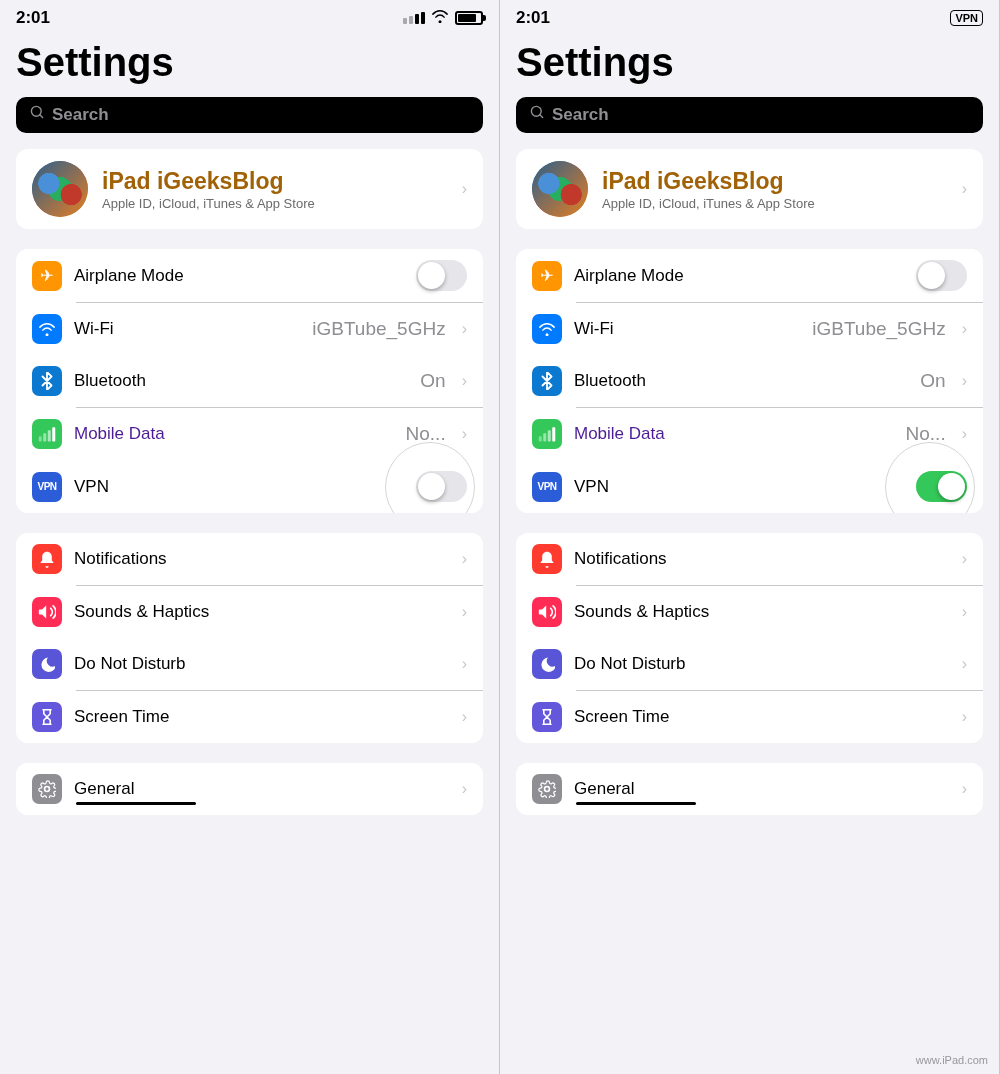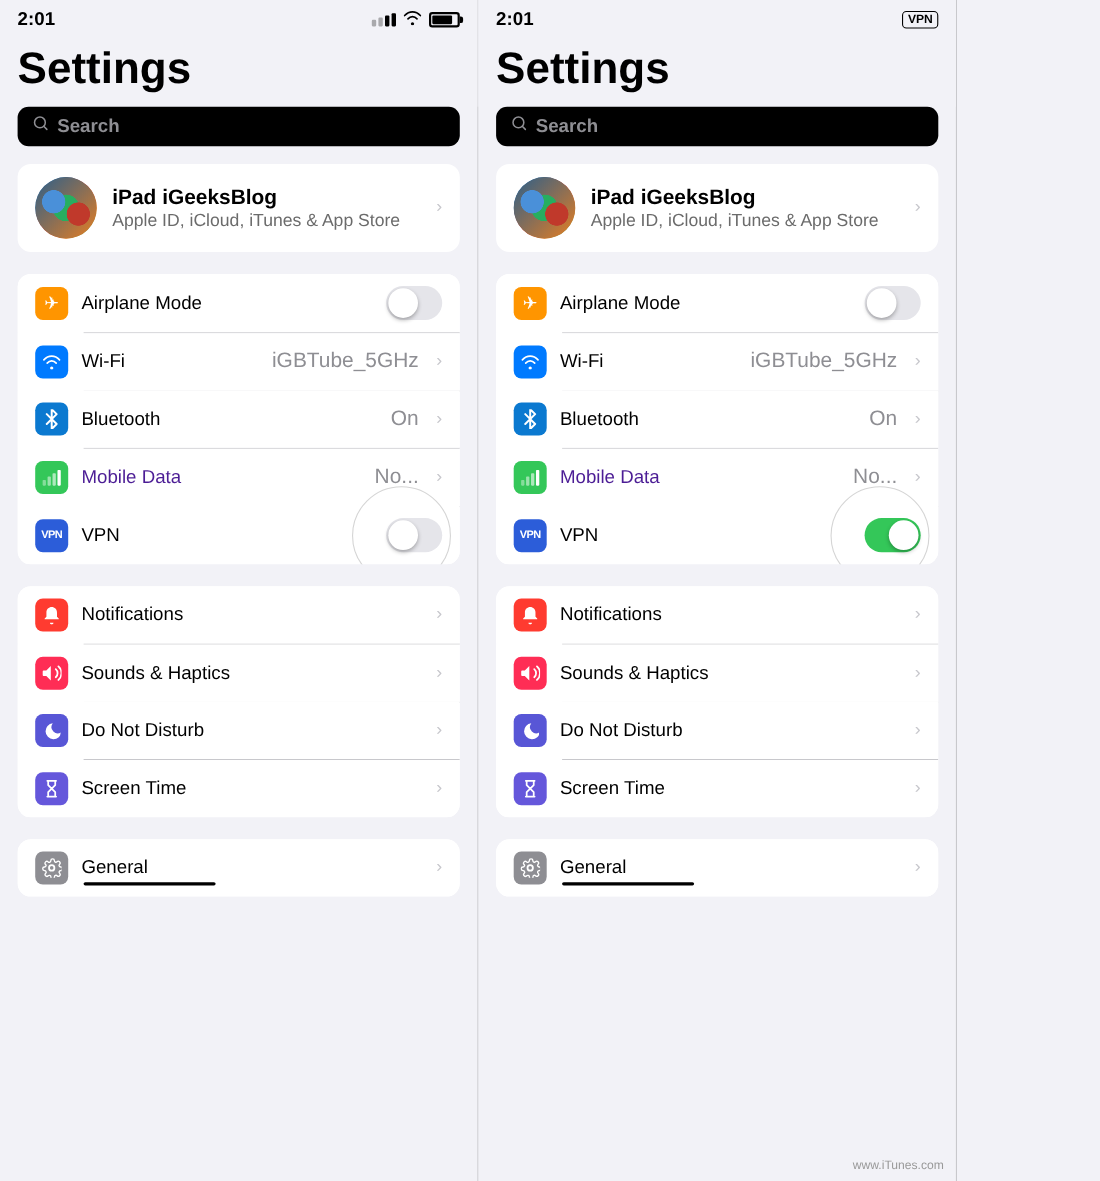--- a/index.html
+++ b/index.html
@@ -124,26 +124,26 @@
       height: 100%;
       background: 
         radial-gradient(circle at 30% 40%, #4a90d9 20%, transparent 21%),
         radial-gradient(circle at 70% 60%, #c0392b 20%, transparent 21%),
         radial-gradient(circle at 50% 50%, #27ae60 30%, transparent 31%),
         linear-gradient(135deg, #2c5f8a, #e67e22);
       border-radius: 50%;
     }
     .profile-info { flex: 1; }
     .profile-name {
-      font-size: 19px;
+      font-size: 23px;
       font-weight: 600;
-      color: #000000;
+      color: #a16207;
     }
     .profile-sub {
-      font-size: 16px;
+      font-size: 13px;
       color: #6b6b6b;
       margin-top: 1px;
     }
     .chevron {
       color: #c7c7cc;
       font-size: 16px;
       font-weight: 500;
     }
     .row-divider {
       height: 0.5px;
@@ -239,21 +239,21 @@
       font-size: 11px;
       color: #999;
       position: absolute;
       bottom: 4px;
       right: 4px;
     }
   </style>
 </head>
 <body>
 
-<div id="app" style="display:flex; width:870px; min-height:1074px; background:#f2f2f7; position:relative;">
+<div id="app" style="display:flex; width:1000px; min-height:1074px; background:#f2f2f7; position:relative;">
     <div class="phone-panel" style="border-right: 1px solid rgb(200, 200, 204);">
       <div class="status-bar">
         <div class="status-time">2:01</div>
         <div class="status-icons">
           <div class="signal-dots">
             <div class="signal-dot" style="height: 6px; opacity: 0.3;"></div>
             <div class="signal-dot" style="height: 8px; opacity: 0.3;"></div>
             <div class="signal-dot" style="height: 10px; opacity: 1;"></div>
             <div class="signal-dot" style="height: 12px; opacity: 1;"></div>
           </div>
@@ -567,14 +567,14 @@
       <circle cx="11" cy="11" r="3" stroke="white" stroke-width="2"></circle>
       <path d="M19.4 15a1.65 1.65 0 0 0 .33 1.82l.06.06a2 2 0 0 1-2.83 2.83l-.06-.06a1.65 1.65 0 0 0-1.82-.33 1.65 1.65 0 0 0-1 1.51V21a2 2 0 0 1-4 0v-.09A1.65 1.65 0 0 0 9 19.4a1.65 1.65 0 0 0-1.82.33l-.06.06a2 2 0 0 1-2.83-2.83l.06-.06A1.65 1.65 0 0 0 4.68 15a1.65 1.65 0 0 0-1.51-1H3a2 2 0 0 1 0-4h.09A1.65 1.65 0 0 0 4.6 9a1.65 1.65 0 0 0-.33-1.82l-.06-.06a2 2 0 0 1 2.83-2.83l.06.06A1.65 1.65 0 0 0 9 4.68a1.65 1.65 0 0 0 1-1.51V3a2 2 0 0 1 4 0v.09a1.65 1.65 0 0 0 1 1.51 1.65 1.65 0 0 0 1.82-.33l.06-.06a2 2 0 0 1 2.83 2.83l-.06.06A1.65 1.65 0 0 0 19.4 9a1.65 1.65 0 0 0 1.51 1H21a2 2 0 0 1 0 4h-.09a1.65 1.65 0 0 0-1.51 1z" stroke="white" stroke-width="1.5"></path>
     </svg>
           </div>
           <div class="row-label">General</div>
           <span class="chevron">›</span>
           <div style="position: absolute; bottom: 10px; left: 60px; width: 120px; height: 3px; background: rgb(0, 0, 0); border-radius: 2px;"></div>
         </div>
       </div>
     </div>
-    <div class="watermark">www.iTunes.com</div>
+    <div class="watermark">www.iPad.com</div>
   </div>
 
 </body></html>

